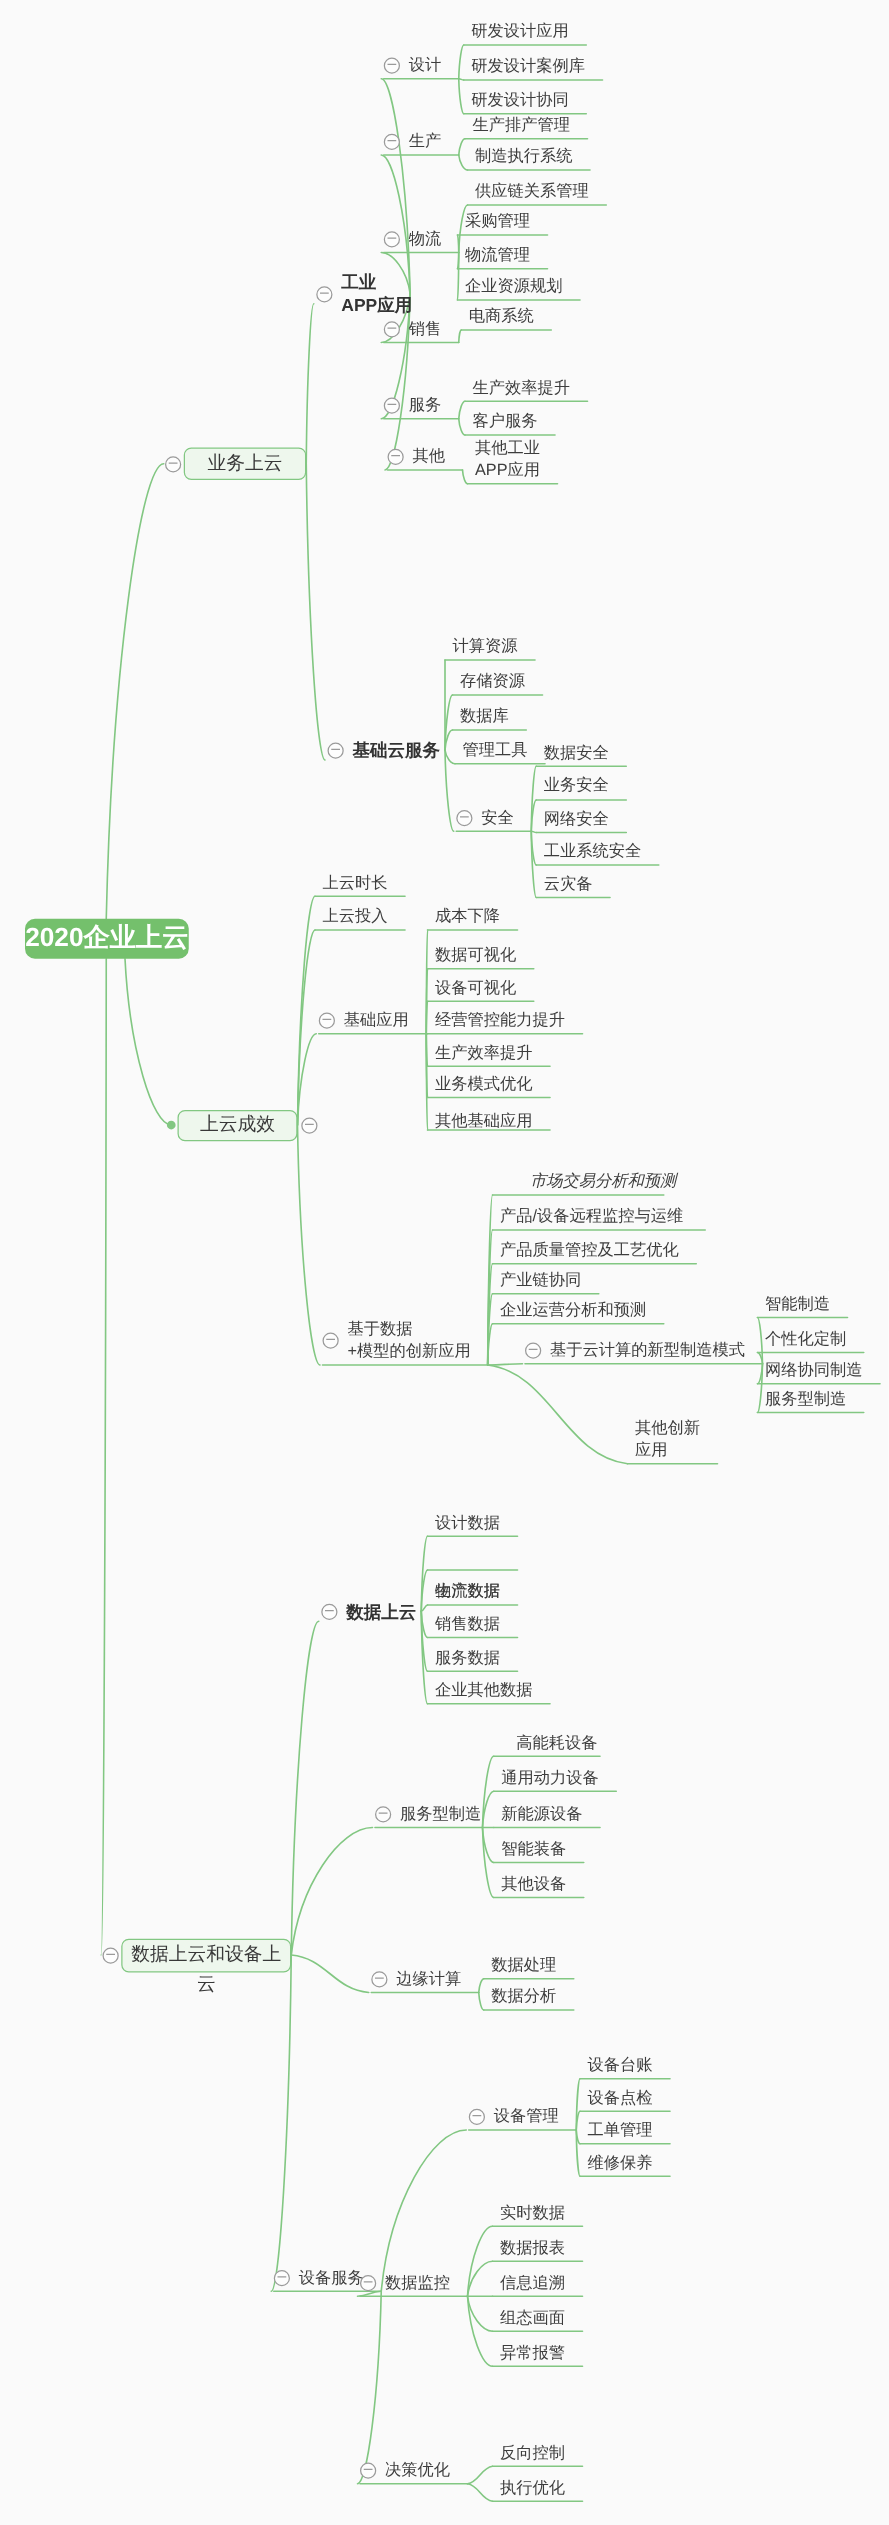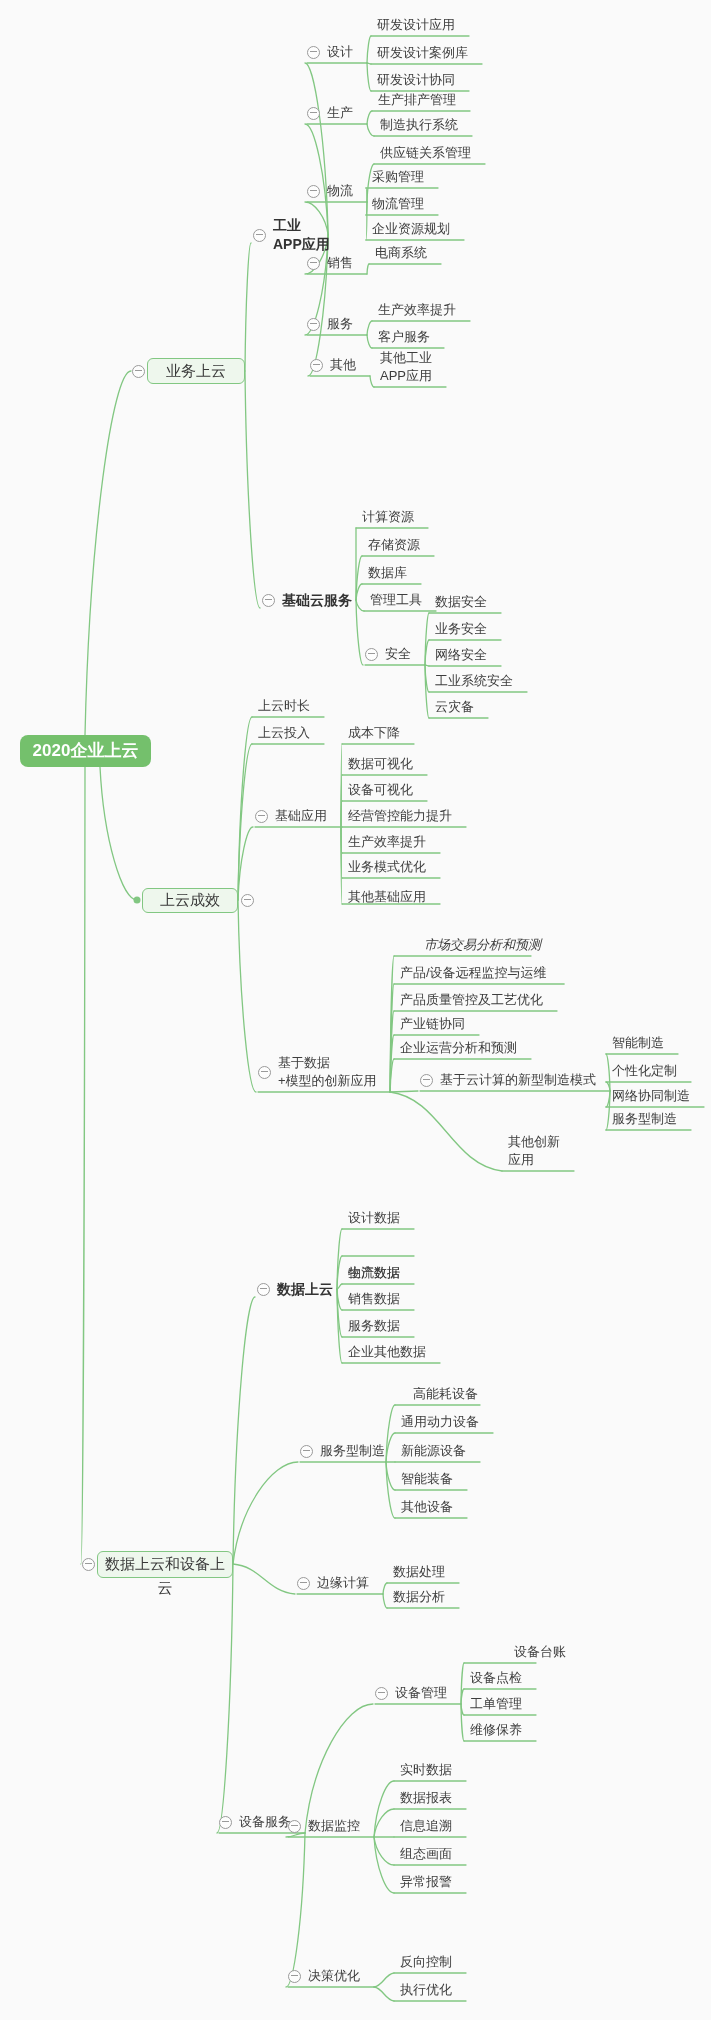--- a/index.html
+++ b/index.html
@@ -5,21 +5,21 @@
   html,body{margin:0;padding:0;background:#ffffff;}
   #stage{position:relative;width:711px;height:2020px;background:#fafafa;overflow:hidden;
          font-family:"Liberation Sans","DejaVu Sans",sans-serif;}
   #wires{position:absolute;left:0;top:0;}
   .node{position:absolute;white-space:pre-line;color:#3d3d3d;cursor:default;}
   .node.topic{font-size:13px;line-height:18px;}
   .node.bold{font-size:14px;line-height:19px;font-weight:bold;color:#333;}
   .node.branch{font-size:15px;text-align:center;color:#383838;
                background:#eef7ed;border:1.4px solid #82c782;border-radius:6px;
                box-sizing:border-box;}
-  .node.root{font-size:17px;font-weight:bold;text-align:center;color:#fff;
+  .node.root{font-size:21px;font-weight:bold;text-align:center;color:#fff;
              background:#74c06c;border-radius:8px;box-sizing:border-box;}
   .collapse{position:absolute;width:13px;height:13px;border:1px solid #9a9a9a;
             border-radius:50%;background:#fdfdfd;box-sizing:border-box;cursor:pointer;}
   .collapse:after{content:"";position:absolute;left:2px;right:2px;top:4.5px;height:1px;
                   background:#9a9a9a;}
 </style>
 </head>
 <body>
 
 <div id="stage" style="background: rgb(250, 250, 250);">
@@ -228,21 +228,21 @@
 APP应用</div>
     <div class="node bold" style="left: 282px; top: 590.5px;">基础云服务</div>
     <div class="collapse" style="left: 261.5px; top: 593.5px;"></div>
     <div class="node topic" style="left: 362px; top: 508px;">计算资源</div>
     <div class="node topic" style="left: 368px; top: 536px;">存储资源</div>
     <div class="node topic" style="left: 368px; top: 564px;">数据库</div>
     <div class="node topic" style="left: 370px; top: 591px;">管理工具</div>
     <div class="node topic" style="left: 385px; top: 645px;">安全</div>
     <div class="collapse" style="left: 364.5px; top: 647.5px;"></div>
     <div class="node topic" style="left: 435px; top: 593px;">数据安全</div>
-    <div class="node topic" style="left: 435px; top: 620px;">业务安全</div>
+    <div class="node topic" style="left: 435px; top: 620px; font-family: Liberation Mono, monospace;">业务安全</div>
     <div class="node topic" style="left: 435px; top: 646px;">网络安全</div>
     <div class="node topic" style="left: 435px; top: 672px;">工业系统安全</div>
     <div class="node topic" style="left: 435px; top: 698px;">云灾备</div>
     <div class="node branch" style="left: 142px; top: 887.5px; width: 96px; height: 25px; line-height: 22px;">上云成效</div>
     <div class="collapse" style="left: 240.5px; top: 893.5px;"></div>
     <div class="node topic" style="left: 258px; top: 697px;">上云时长</div>
     <div class="node topic" style="left: 258px; top: 724px;">上云投入</div>
     <div class="node topic" style="left: 275px; top: 807px;">基础应用</div>
     <div class="collapse" style="left: 254.5px; top: 809.5px;"></div>
     <div class="node topic" style="left: 348px; top: 724px;">成本下降</div>
@@ -286,21 +286,21 @@
     <div class="node topic" style="left: 401px; top: 1470px;">智能装备</div>
     <div class="node topic" style="left: 401px; top: 1498px;">其他设备</div>
     <div class="node topic" style="left: 317px; top: 1574px;">边缘计算</div>
     <div class="collapse" style="left: 296.5px; top: 1576.5px;"></div>
     <div class="node topic" style="left: 393px; top: 1563px;">数据处理</div>
     <div class="node topic" style="left: 393px; top: 1588px;">数据分析</div>
     <div class="node topic" style="left: 239px; top: 1813px;">设备服务</div>
     <div class="collapse" style="left: 218.5px; top: 1815.5px;"></div>
     <div class="node topic" style="left: 395px; top: 1684px;">设备管理</div>
     <div class="collapse" style="left: 374.5px; top: 1686.5px;"></div>
-    <div class="node topic" style="left: 470px; top: 1643px; margin-left: 44px;">设备台账</div>
+    <div class="node topic" style="left: 470px; top: 1643px;">设备台账</div>
     <div class="node topic" style="left: 470px; top: 1669px;">设备点检</div>
     <div class="node topic" style="left: 470px; top: 1695px;">工单管理</div>
     <div class="node topic" style="left: 470px; top: 1721px;">维修保养</div>
     <div class="node topic" style="left: 308px; top: 1817px;">数据监控</div>
     <div class="collapse" style="left: 287.5px; top: 1819.5px;"></div>
     <div class="node topic" style="left: 400px; top: 1761px;">实时数据</div>
     <div class="node topic" style="left: 400px; top: 1789px;">数据报表</div>
     <div class="node topic" style="left: 400px; top: 1817px;">信息追溯</div>
     <div class="node topic" style="left: 400px; top: 1845px;">组态画面</div>
     <div class="node topic" style="left: 400px; top: 1873px;">异常报警</div>

